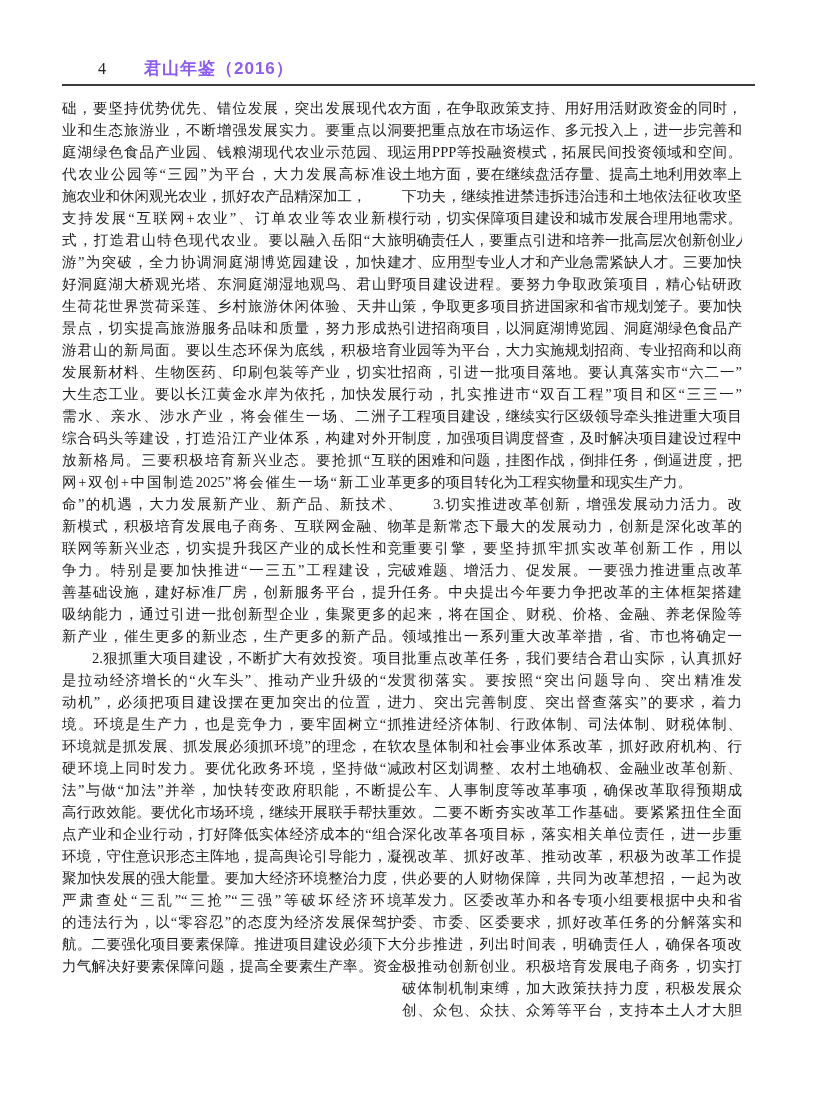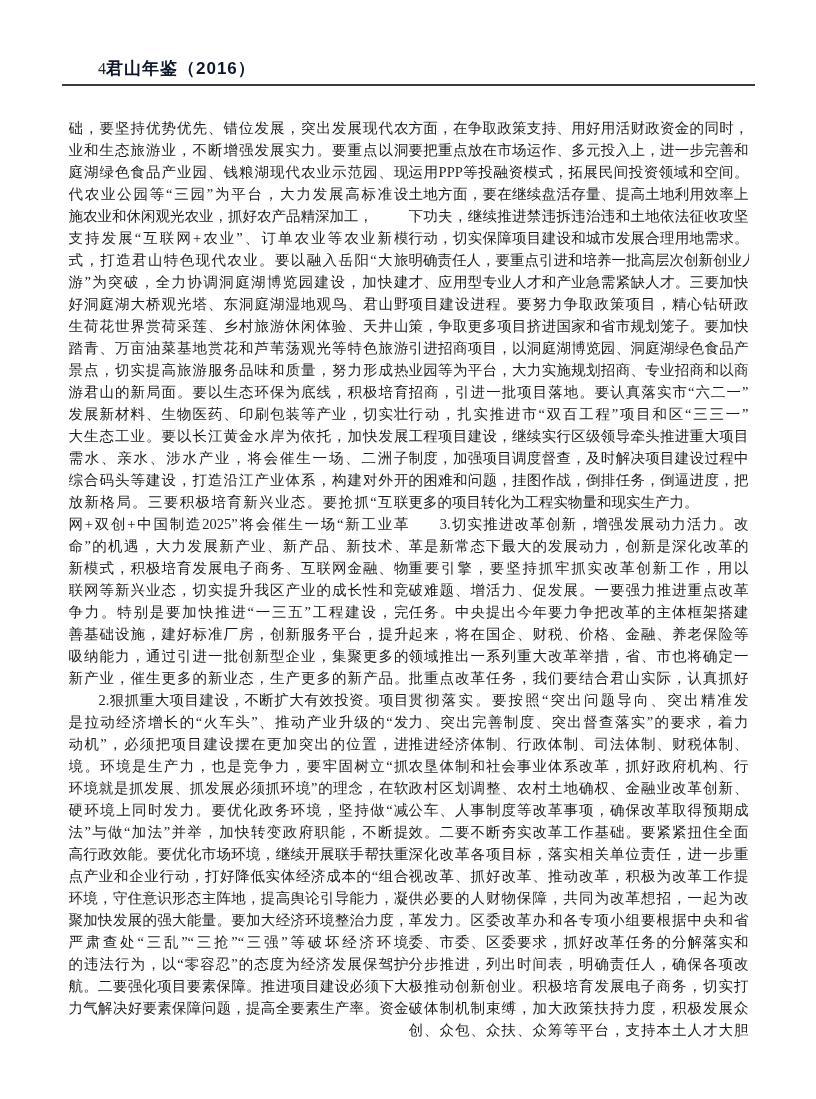--- a/index.html
+++ b/index.html
@@ -23,41 +23,42 @@
     width: 693px;
     display: flex;
     align-items: baseline;
   }
   .page-number {
     margin-left: 36px;
     font-size: 16px;
     color: #222;
   }
   .book-title {
+    margin-left: 38px;
     font-family: "Liberation Sans", "DejaVu Sans", sans-serif;
     font-weight: bold;
     font-size: 17px;
     letter-spacing: 1px;
-    color: #0f172a;
+    color: #8b5cf6;
   }
   .header-rule {
     position: absolute;
     top: 84px;
     left: 62px;
     width: 693px;
     height: 2px;
     background: #3c3c3c;
   }
   .columns {
     position: absolute;
-    top: 117px;
+    top: 97px;
     left: 62px;
     width: 693px;
     display: flex;
-    justify-content: center;
+    justify-content: flex-start;
   }
   .text-column {
     width: 340px;
   }
   .text-line {
     width: 340px;
     height: 22px;
     line-height: 22px;
     font-size: 14.5px;
     white-space: nowrap;
@@ -88,21 +89,20 @@
         <div class="text-line">础，要坚持优势优先、错位发展，突出发展现代农</div>
         <div class="text-line">业和生态旅游业，不断增强发展实力。要重点以洞</div>
         <div class="text-line">庭湖绿色食品产业园、钱粮湖现代农业示范园、现</div>
         <div class="text-line">代农业公园等“三园”为平台，大力发展高标准设</div>
         <div class="text-line short">施农业和休闲观光农业，抓好农产品精深加工，</div>
         <div class="text-line">支持发展“互联网+农业”、订单农业等农业新模</div>
         <div class="text-line">式，打造君山特色现代农业。要以融入岳阳“大旅</div>
         <div class="text-line">游”为突破，全力协调洞庭湖博览园建设，加快建</div>
         <div class="text-line">好洞庭湖大桥观光塔、东洞庭湖湿地观鸟、君山野</div>
         <div class="text-line">生荷花世界赏荷采莲、乡村旅游休闲体验、天井山</div>
-        <div class="text-line">踏青、万亩油菜基地赏花和芦苇荡观光等特色旅游</div>
         <div class="text-line">景点，切实提高旅游服务品味和质量，努力形成热</div>
         <div class="text-line">游君山的新局面。要以生态环保为底线，积极培育</div>
         <div class="text-line">发展新材料、生物医药、印刷包装等产业，切实壮</div>
         <div class="text-line">大生态工业。要以长江黄金水岸为依托，加快发展</div>
         <div class="text-line">需水、亲水、涉水产业，将会催生一场、二洲子</div>
         <div class="text-line">综合码头等建设，打造沿江产业体系，构建对外开</div>
         <div class="text-line">放新格局。三要积极培育新兴业态。要抢抓“互联</div>
         <div class="text-line">网+双创+中国制造2025”将会催生一场“新工业革</div>
         <div class="text-line">命”的机遇，大力发展新产业、新产品、新技术、</div>
         <div class="text-line">新模式，积极培育发展电子商务、互联网金融、物</div>

